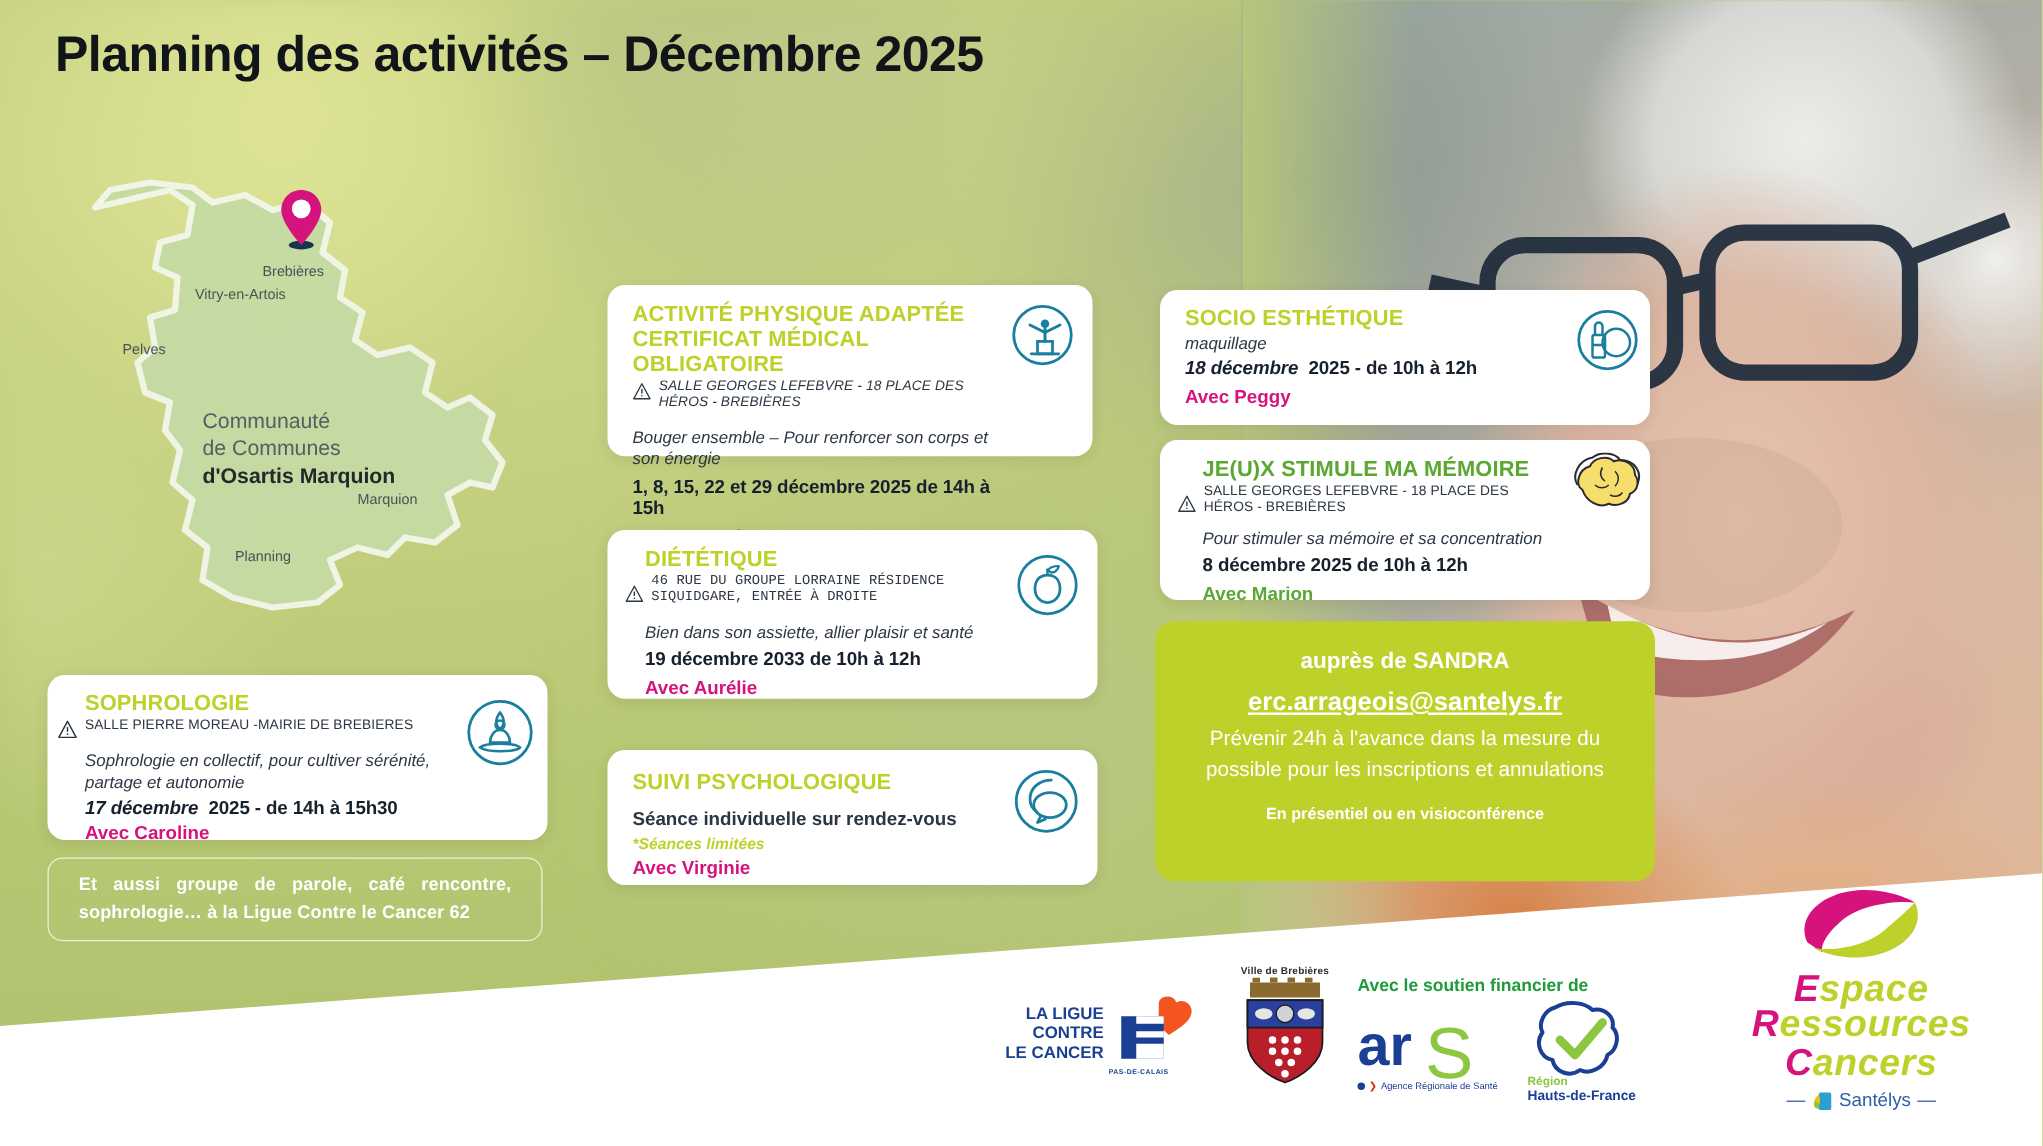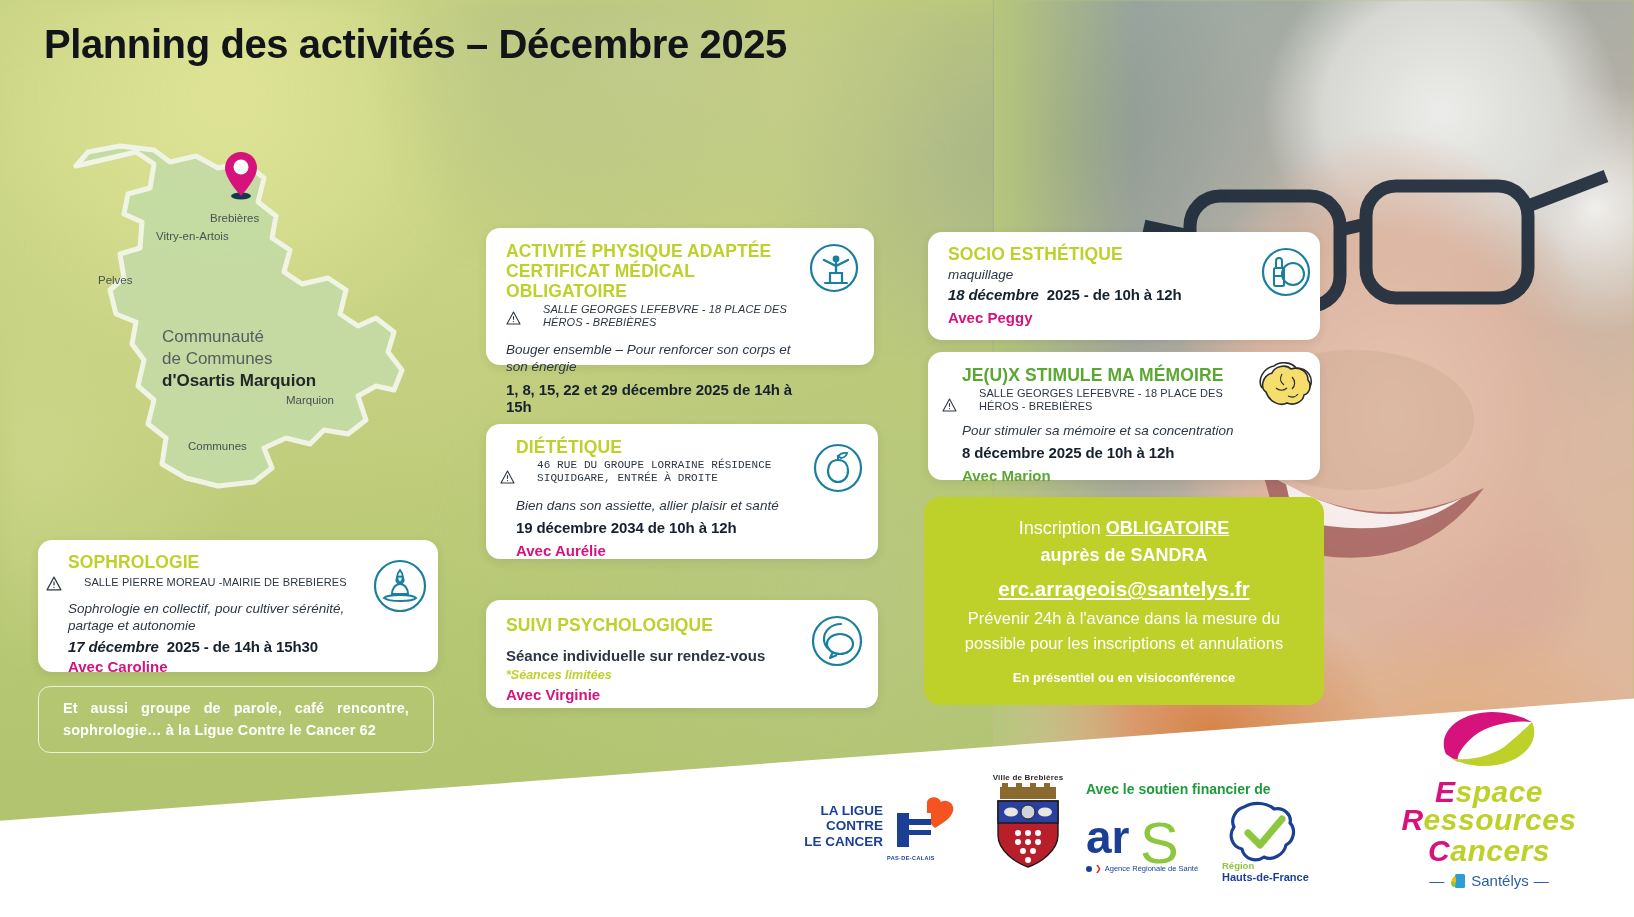--- a/index.html
+++ b/index.html
@@ -113,21 +113,21 @@
     border-radius: 14px;
     box-shadow: 0 3px 10px rgba(40,50,30,.10);
     z-index: 5;
   }
   .card-inner { position: relative; padding: 14px 78px 13px 20px; }
   .c-title {
     color: #bed12a; font-size: 17.5px; font-weight: 700; line-height: 1.14;
     letter-spacing: .1px;
   }
   .c-title.green { color: #5aa832; }
-  .c-venue-row { display: flex; align-items: center; gap: 22px; margin-top: 1px; }
+  .c-venue-row { display: flex; align-items: flex-start; gap: 6px; margin-top: 1px; }
   .warn-ico { flex: 0 0 auto; margin-top: 3px; }
   .c-venue {
     color: #2c3742; font-size: 11px; line-height: 1.22; font-style: italic;
     letter-spacing: .1px; text-transform: uppercase;
   }
   .c-venue.plain { font-style: normal; }
   .c-desc {
     color: #2d3845; font-size: 13.5px; font-style: italic; margin-top: 11px; line-height: 1.3;
   }
   .c-date { color: #17212e; font-size: 15px; font-weight: 700; margin-top: 5px; letter-spacing: -.1px; }
@@ -233,21 +233,21 @@
                L308 282 L300 258 L318 248 L336 252 L344 232 L330 214 L336 194
                L318 180 L300 188 L282 176 L288 152 L270 140 L244 146 L226 134
                L232 112 L214 100 L218 78 L200 64 L206 40 L186 24 L160 30
                L138 18 L112 24 L96 12 L62 8 L30 14 Z" fill="#c4dba4" stroke="#f2f6ea" stroke-width="5" stroke-linejoin="round" opacity=".95"></path>
     </svg>
 
     <div class="map-label" style="left:152px; top:74px;">Brebières</div>
     <div class="map-label" style="left:98px; top:92px;">Vitry-en-Artois</div>
     <div class="map-label" style="left:40px; top:136px;">Pelves</div>
     <div class="map-label" style="left:228px; top:256px;">Marquion</div>
-    <div class="map-label" style="left:130px; top:302px;">Communes</div>
+    <div class="map-label" style="left:130px; top:302px;">Planning</div>
 
     <div class="map-title" style="left:104px; top:188px;">Communauté</div>
     <div class="map-title" style="left:104px; top:210px;">de Communes</div>
     <div class="map-title" style="left:104px; top:232px; color:#23282b; font-weight:700;">d'Osartis Marquion</div>
 
     <svg class="pin" viewBox="0 0 36 50">
       <ellipse cx="18" cy="46" rx="10" ry="3.5" fill="#17354d"></ellipse>
       <path d="M18 2 C9 2 2 9 2 18 C2 29 18 46 18 46 C18 46 34 29 34 18 C34 9 27 2 18 2 Z" fill="#d6127d"></path>
       <circle cx="18" cy="17" r="7.5" fill="#fff"></circle>
     </svg>
@@ -286,21 +286,21 @@
       <div class="c-title">DIÉTÉTIQUE</div>
       <div class="c-venue-row" style="margin-left:-16px;font-family:Liberation Mono, monospace;">
         <svg class="warn-ico" width="15" height="14" viewBox="0 0 15 14" style="margin-top:9px;">
           <path d="M7.5 1 L14 13 L1 13 Z" fill="none" stroke="#2c3742" stroke-width="1.1" stroke-linejoin="round"></path>
           <path d="M7.5 5.2 v3.6" stroke="#2c3742" stroke-width="1.1"></path>
           <circle cx="7.5" cy="10.6" r=".65" fill="#2c3742"></circle>
         </svg>
         <div class="c-venue plain" style="max-width:284px;">46 RUE DU GROUPE LORRAINE RÉSIDENCE SIQUIDGARE, ENTRÉE À DROITE</div>
       </div>
       <div class="c-desc">Bien dans son assiette, allier plaisir et santé</div>
-      <div class="c-date">19 décembre 2034 de 10h à 12h</div>
+      <div class="c-date">19 décembre 2033 de 10h à 12h</div>
       <div class="c-with">Avec Aurélie</div>
       <svg class="c-icon" style="top:18px;" width="52" height="52" viewBox="0 0 52 52">
         <circle cx="26" cy="26" r="23" fill="none" stroke="#1a7f9e" stroke-width="2.2"></circle>
         <path d="M26 18 c-7 0 -10 5 -10 11 c0 6 4 11 10 11 c6 0 10 -5 10 -11 c0 -6 -3 -11 -10 -11 z" fill="none" stroke="#1a7f9e" stroke-width="2.2"></path>
         <path d="M26 18 v-5" stroke="#1a7f9e" stroke-width="2"></path>
         <path d="M26 14 c4 -4 9 -3 9 -3 c0 0 -1 5 -6 5 z" fill="none" stroke="#1a7f9e" stroke-width="1.8"></path>
       </svg>
     </div>
   </div>
 
@@ -355,23 +355,20 @@
       <svg class="c-icon" style="top:10px; right:4px;" width="62" height="56" viewBox="0 0 62 56">
         <path d="M12 30 c-6 -4 -4 -16 6 -19 c3 -7 14 -9 19 -4 c9 -3 17 3 17 11 c4 5 2 13 -4 15
                  c-1 7 -10 11 -17 8 c-8 4 -18 -2 -21 -11 z" fill="#f5de6b" stroke="#2b2b2b" stroke-width="1.6"></path>
         <path d="M28 12 c-3 5 -1 9 2 11 M38 15 c4 4 3 9 0 12 M22 26 c3 3 8 3 11 0 M34 34 c4 2 8 1 10 -2" fill="none" stroke="#2b2b2b" stroke-width="1.2"></path>
         <path d="M8 26 c-5 -8 1 -20 12 -22 c6 -5 18 -4 22 2 c12 0 18 10 14 19" fill="none" stroke="#2b2b2b" stroke-width="1.6"></path>
       </svg>
     </div>
   </div>
 
   <div class="infobox">
-    <div class="ib-l1">
-      <span>Inscription </span><b>OBLIGATOIRE</b>
-    </div>
     <div class="ib-l2">auprès de SANDRA</div>
     <div class="ib-mail">erc.arrageois@santelys.fr</div>
     <div class="ib-p">Prévenir 24h à l'avance dans la mesure du possible pour les inscriptions et annulations</div>
     <div class="ib-foot">En présentiel ou en visioconférence</div>
   </div>
 
   <div class="card" style="left:38px; top:540px; width:400px; height:132px;">
     <div class="card-inner" style="padding:13px 76px 12px 30px;">
       <div class="c-title">SOPHROLOGIE</div>
       <div class="c-venue-row" style="margin-left:-22px;">

